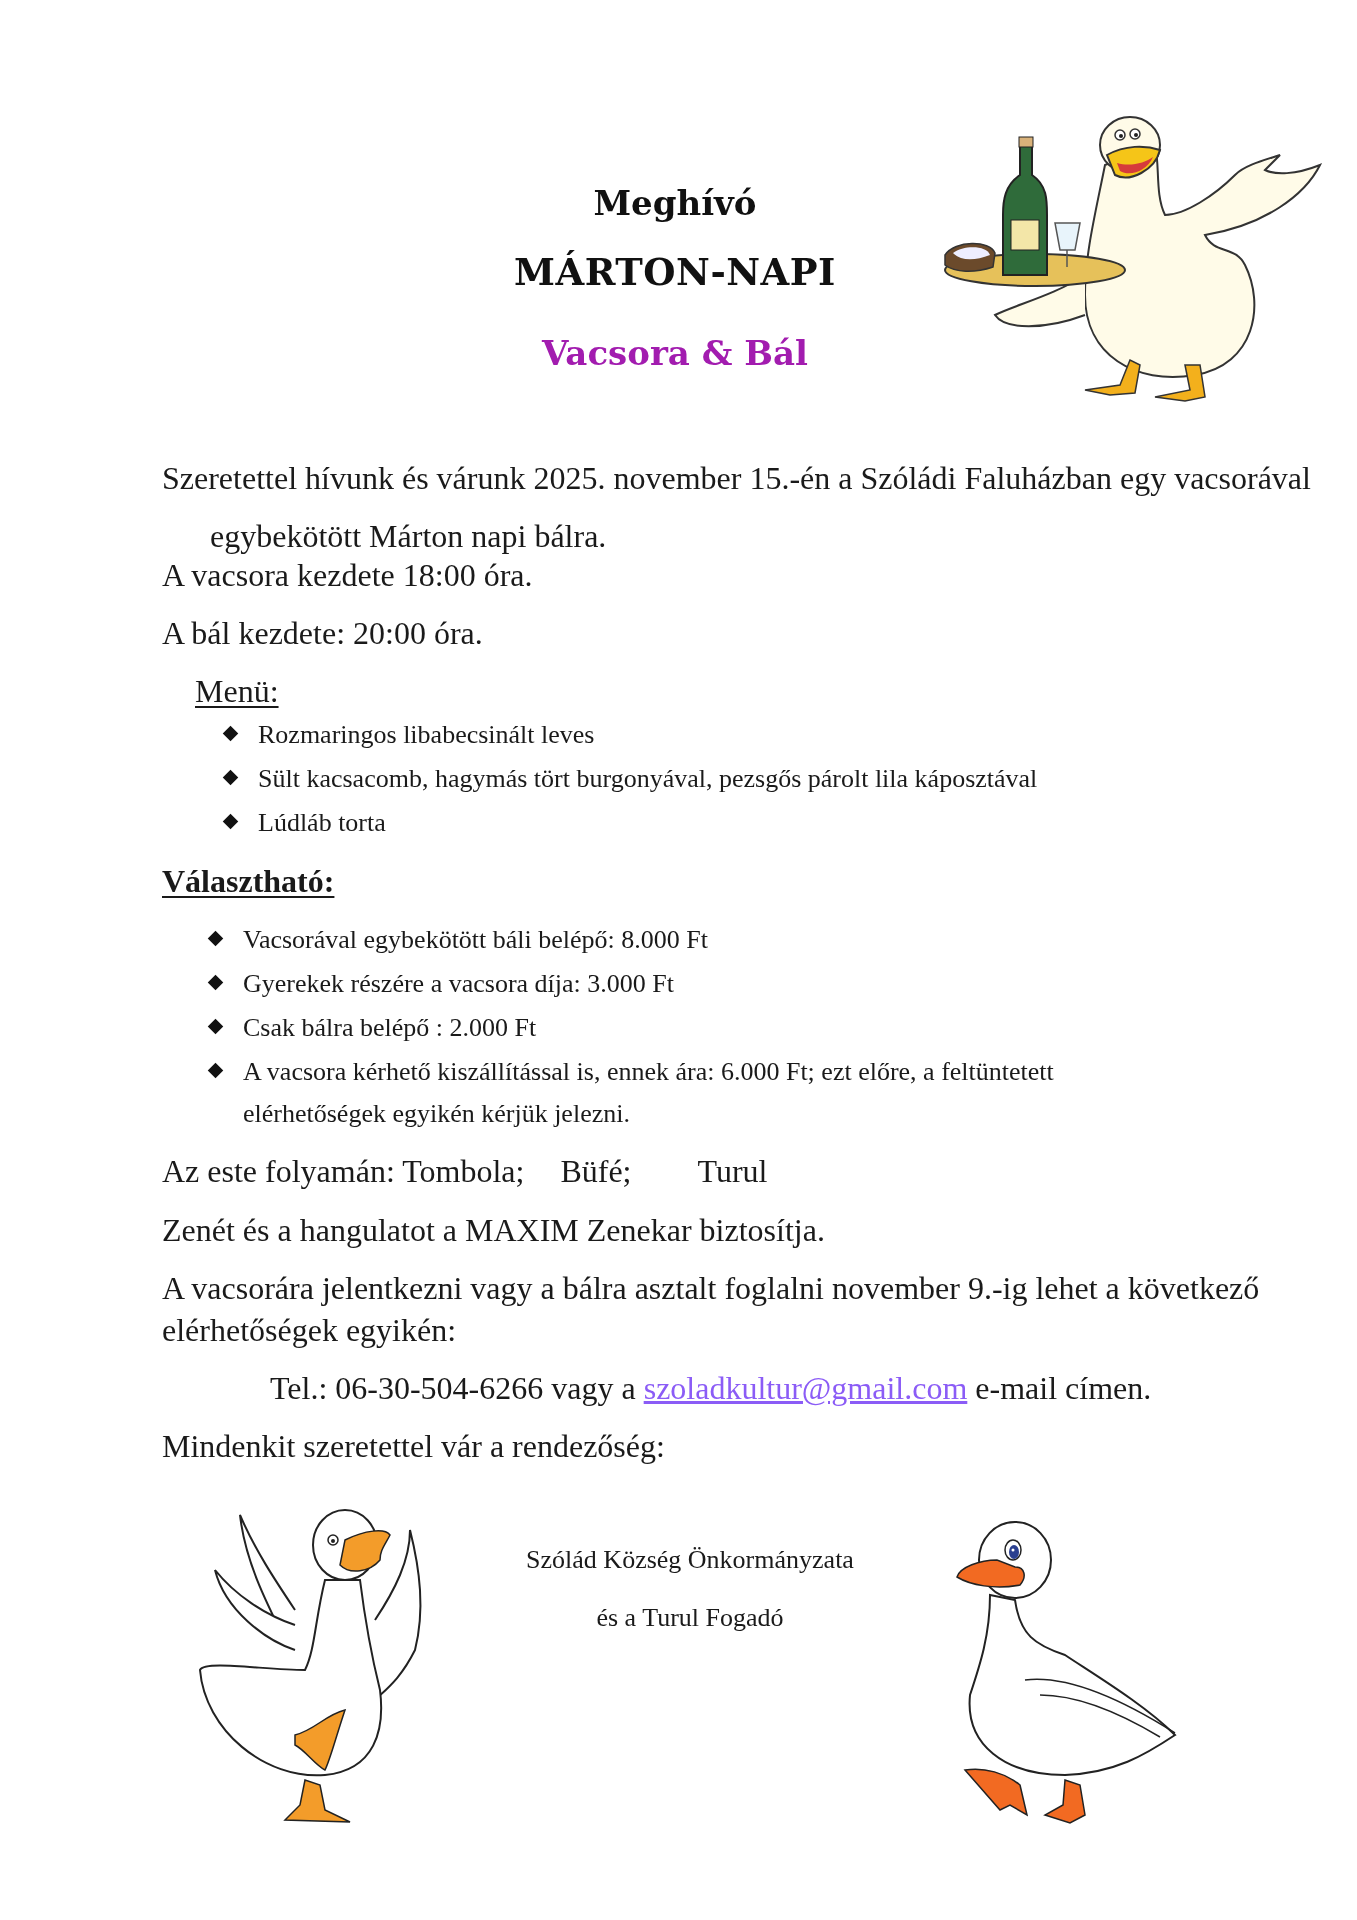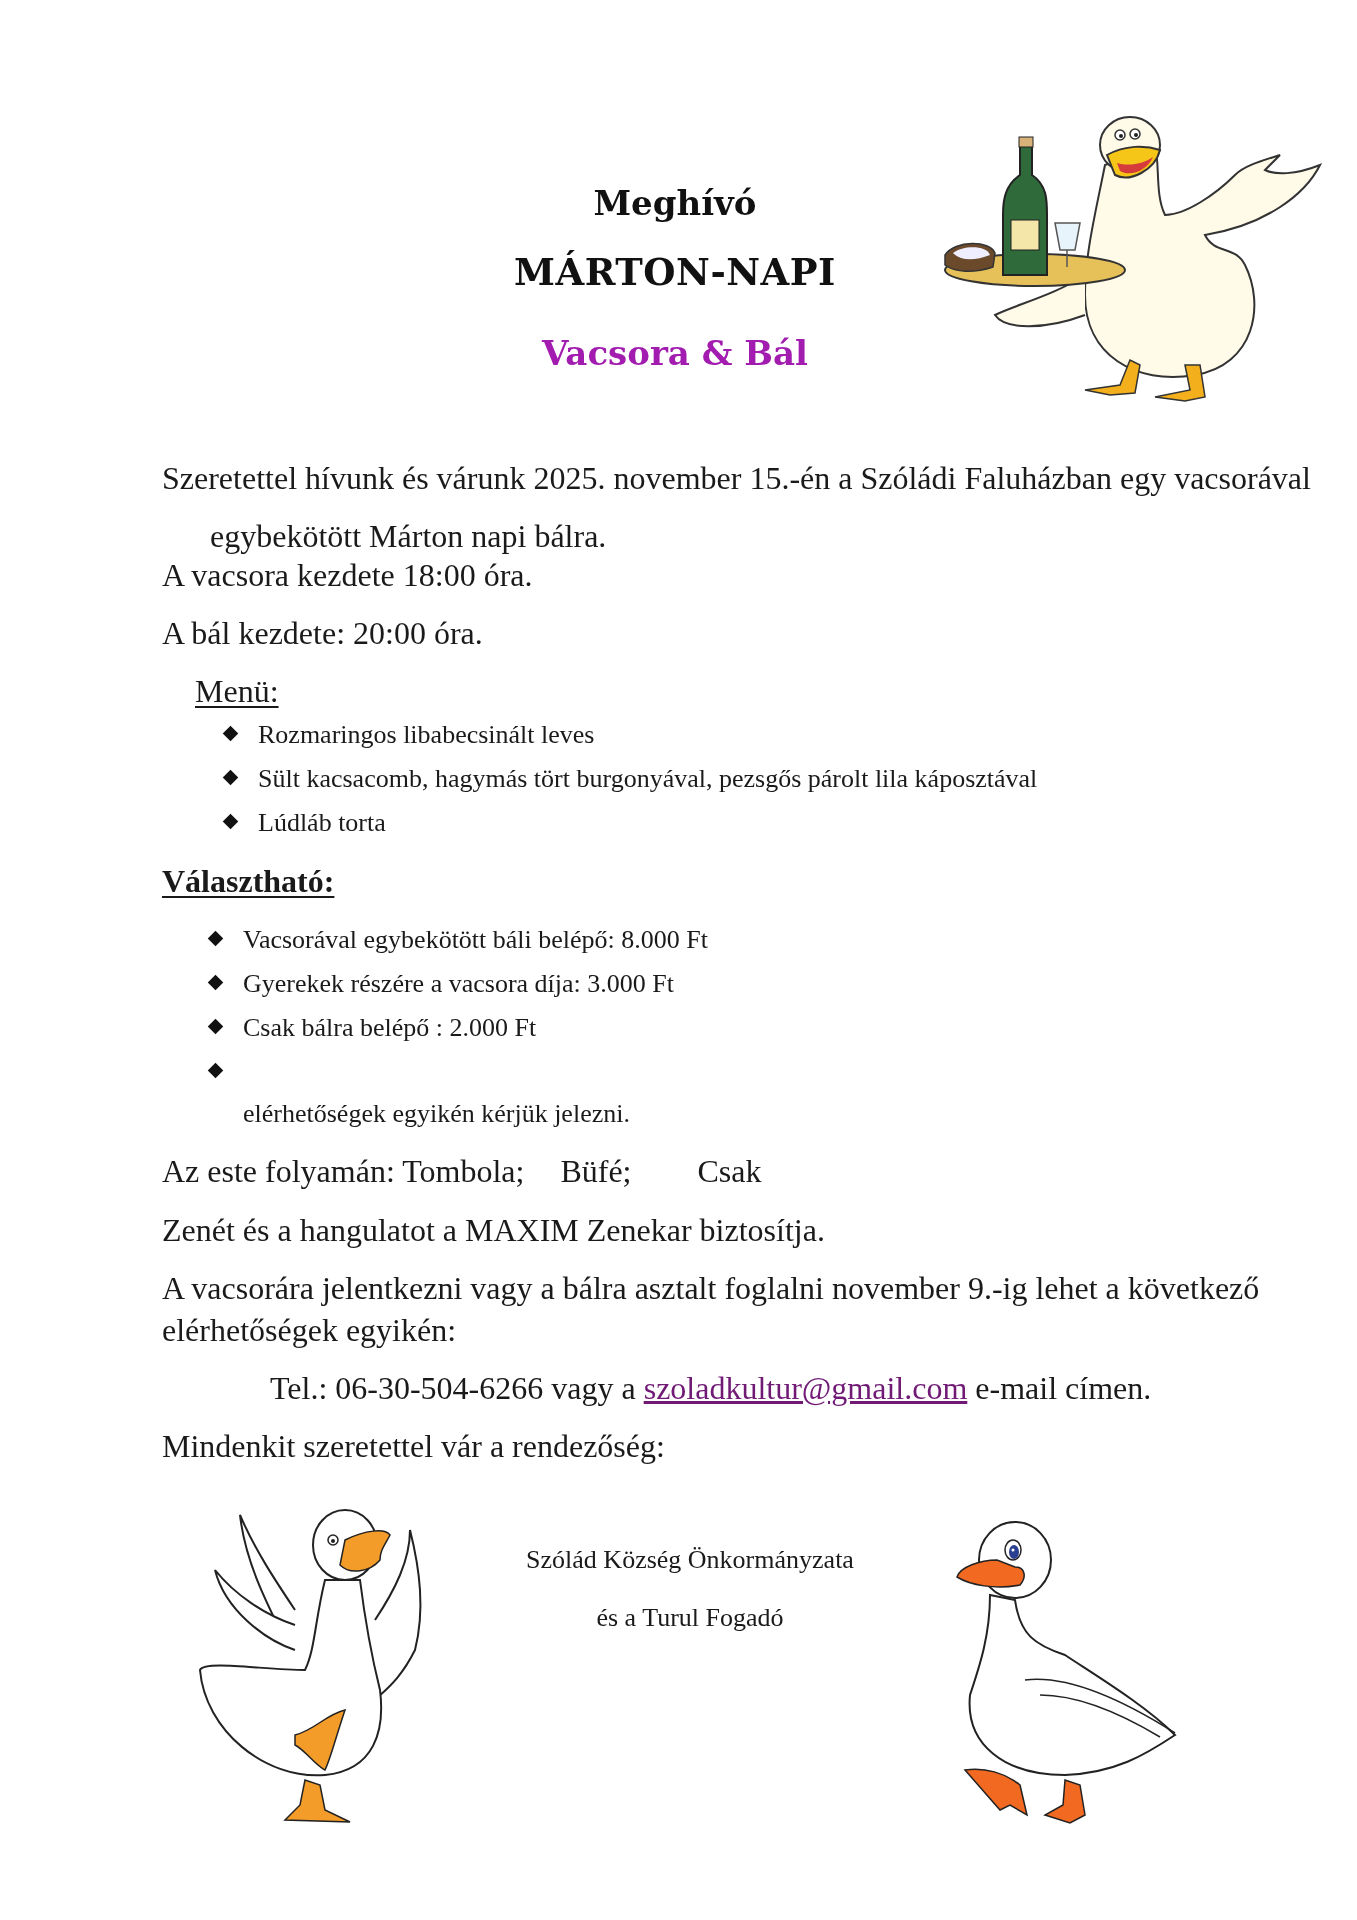--- a/index.html
+++ b/index.html
@@ -9,21 +9,21 @@
         font-family: "DejaVu Serif", serif; font-weight: 900; font-size: 34px; color: #111; }
   .t2 { position: absolute; top: 250px; left: 440px; width: 470px; text-align: center;
         font-family: "DejaVu Serif", serif; font-weight: 900; font-size: 37px; color: #111; letter-spacing: 0.5px; }
   .t3 { position: absolute; top: 333px; left: 440px; width: 470px; text-align: center;
         font-family: "DejaVu Serif", serif; font-weight: 900; font-size: 34px; color: #a21caf; }
   .txt { position: absolute; left: 162px; font-size: 32px; line-height: 40px; white-space: nowrap; }
   .u { text-decoration: underline; text-decoration-thickness: 2px; text-underline-offset: 4px; }
   .bullet-row { position: absolute; font-size: 26px; line-height: 40px; white-space: nowrap; }
   .diamond { display: inline-block; width: 11px; height: 11px; background: #111; transform: rotate(45deg);
              position: relative; top: -4px; margin-right: 22px; }
-  .link { color: #701a75; text-decoration: underline; }
+  .link { color: #8b5cf6; text-decoration: underline; }
   .illus { position: absolute; }
   .footer-text { position: absolute; left: 480px; width: 420px; text-align: center; font-size: 26px; }
 </style>
 </head>
 <body>
 
 <div class="t1">Meghívó</div>
 <div class="t2">MÁRTON-NAPI</div>
 <div class="t3">Vacsora &amp; Bál</div>
 
@@ -78,26 +78,26 @@
 <div class="bullet-row" style="left:210px; top:920px;">
   <span class="diamond"></span><span>Vacsorával egybekötött báli belépő: 8.000 Ft</span>
 </div>
 <div class="bullet-row" style="left:210px; top:964px;">
   <span class="diamond"></span><span>Gyerekek részére a vacsora díja: 3.000 Ft</span>
 </div>
 <div class="bullet-row" style="left:210px; top:1008px;">
   <span class="diamond"></span><span>Csak bálra belépő : 2.000 Ft</span>
 </div>
 <div class="bullet-row" style="left:210px; top:1052px;">
-  <span class="diamond"></span>
+  <span class="diamond"></span><span>A vacsora kérhető kiszállítással is, ennek ára: 6.000 Ft; ezt előre, a feltüntetett</span>
 </div>
 <div class="bullet-row" style="left:243px; top:1094px;">elérhetőségek egyikén kérjük jelezni.</div>
 
 <div class="txt" style="top:1151px;">
-  <span>Az este folyamán: Tombola;</span><span style="display:inline-block;width:36px;"></span><span>Büfé;</span><span style="display:inline-block;width:66px;"></span><span>Csak</span>
+  <span>Az este folyamán: Tombola;</span><span style="display:inline-block;width:36px;"></span><span>Büfé;</span><span style="display:inline-block;width:66px;"></span><span>Turul</span>
 </div>
 
 <div class="txt" style="top:1210px;">Zenét és a hangulatot a MAXIM Zenekar biztosítja.</div>
 
 <div class="txt" style="top:1268px;">A vacsorára jelentkezni vagy a bálra asztalt foglalni november 9.-ig lehet a következő</div>
 <div class="txt" style="top:1310px;">elérhetőségek egyikén:</div>
 
 <div class="txt" style="left:270px; top:1368px;">
   <span>Tel.: 06-30-504-6266 vagy a</span>
   <a class="link">szoladkultur@gmail.com</a>

